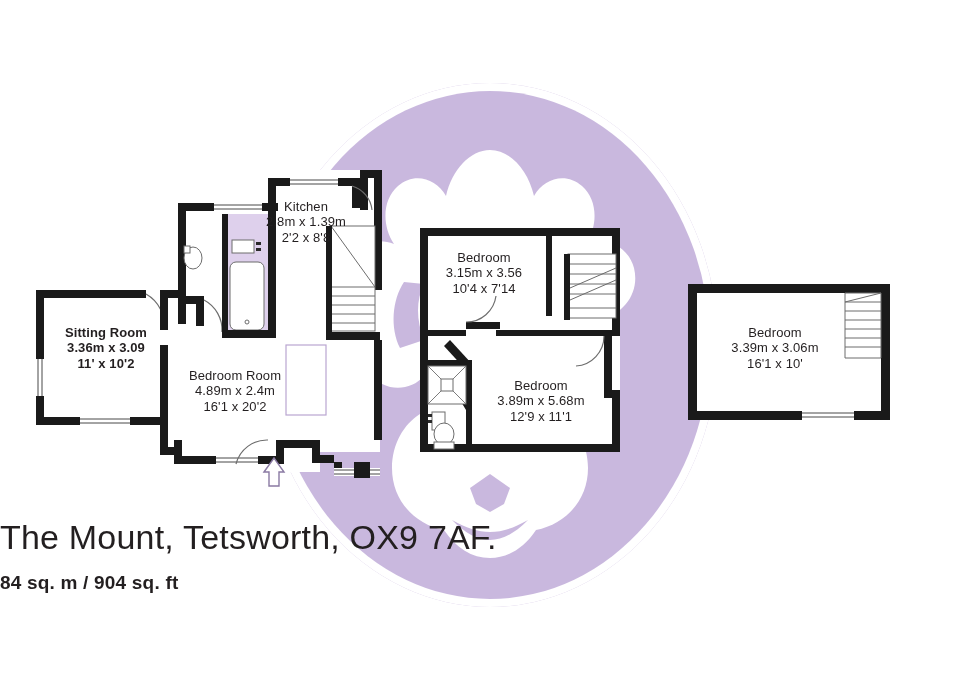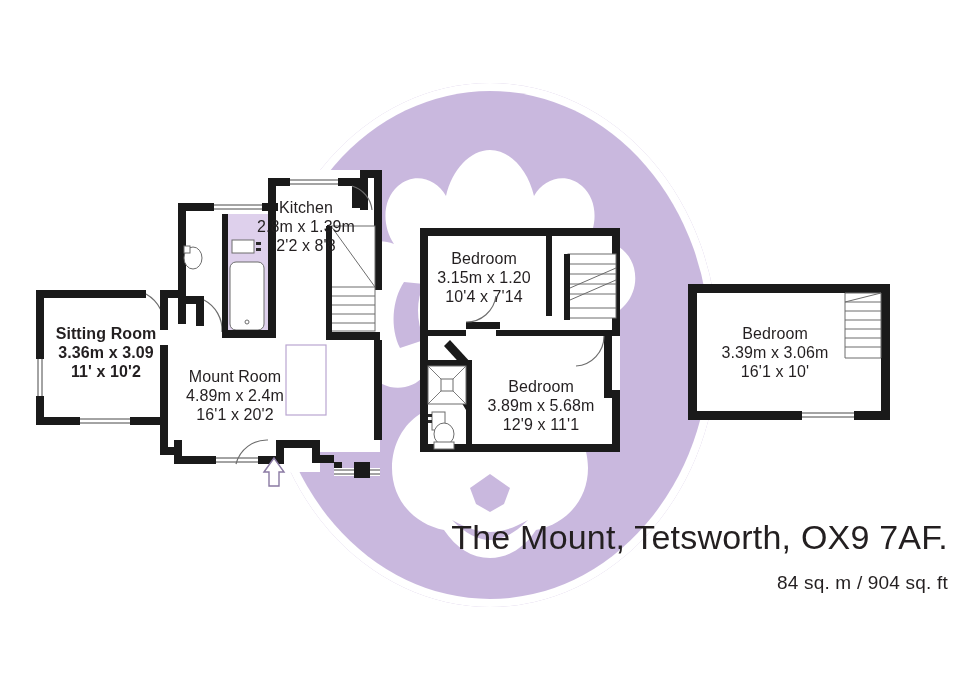--- a/index.html
+++ b/index.html
@@ -27,46 +27,47 @@
     top: 0; left: 0;
     width: 980px;
     height: 693px;
     display: block;
   }
   
   .room-label {
     position: absolute;
     text-align: center;
     line-height: 1.18;
-    font-size: 16px;
+    font-size: 13px;
     color: #231f20;
     white-space: nowrap;
     letter-spacing: 0.1px;
     pointer-events: none;
   }
   .room-label .rl-name { display: block; }
   .room-label .rl-dim  { display: block; }
   .title-block {
     position: absolute;
     left: 0;
     width: 948px;
-    text-align: right;
+    text-align: left;
     pointer-events: none;
   }
   #plan-title {
     top: 518px;
     font-size: 34px;
     letter-spacing: 0.2px;
     color: #231f20;
   }
   #plan-area {
     top: 572px;
     font-size: 19px;
     letter-spacing: 0.2px;
     color: #231f20;
+    font-weight: bold;
   }
 </style>
 </head>
 <body>
 
 <div id="plan-root">
 
   <svg class="fp-svg" viewBox="0 0 980 693" xmlns="http://www.w3.org/2000/svg">
 
     <defs>
@@ -325,34 +326,34 @@
     </g>
   </svg>
 
   <div class="room-label" style="left:46px; top:325px; width:120px;font-weight:bold;">
     <span class="rl-name">Sitting Room</span>
     <span class="rl-dim">3.36m x 3.09</span>
     <span class="rl-dim">11' x 10'2</span>
   </div>
 
   <div class="room-label" style="left:175px; top:368px; width:120px;">
-    <span class="rl-name">Mount Room</span>
+    <span class="rl-name">Bedroom Room</span>
     <span class="rl-dim">4.89m x 2.4m</span>
     <span class="rl-dim">16'1 x 20'2</span>
   </div>
 
   <div class="room-label" style="left:246px; top:199px; width:120px;">
     <span class="rl-name">Kitchen</span>
     <span class="rl-dim">2.8m x 1.39m</span>
     <span class="rl-dim">2'2 x 8'8</span>
   </div>
 
   <div class="room-label" style="left:424px; top:250px; width:120px;">
     <span class="rl-name">Bedroom</span>
-    <span class="rl-dim">3.15m x 1.20</span>
+    <span class="rl-dim">3.15m x 3.56</span>
     <span class="rl-dim">10'4 x 7'14</span>
   </div>
 
   <div class="room-label" style="left:481px; top:378px; width:120px;">
     <span class="rl-name">Bedroom</span>
     <span class="rl-dim">3.89m x 5.68m</span>
     <span class="rl-dim">12'9 x 11'1</span>
   </div>
 
   <div class="room-label" style="left:715px; top:325px; width:120px;">

